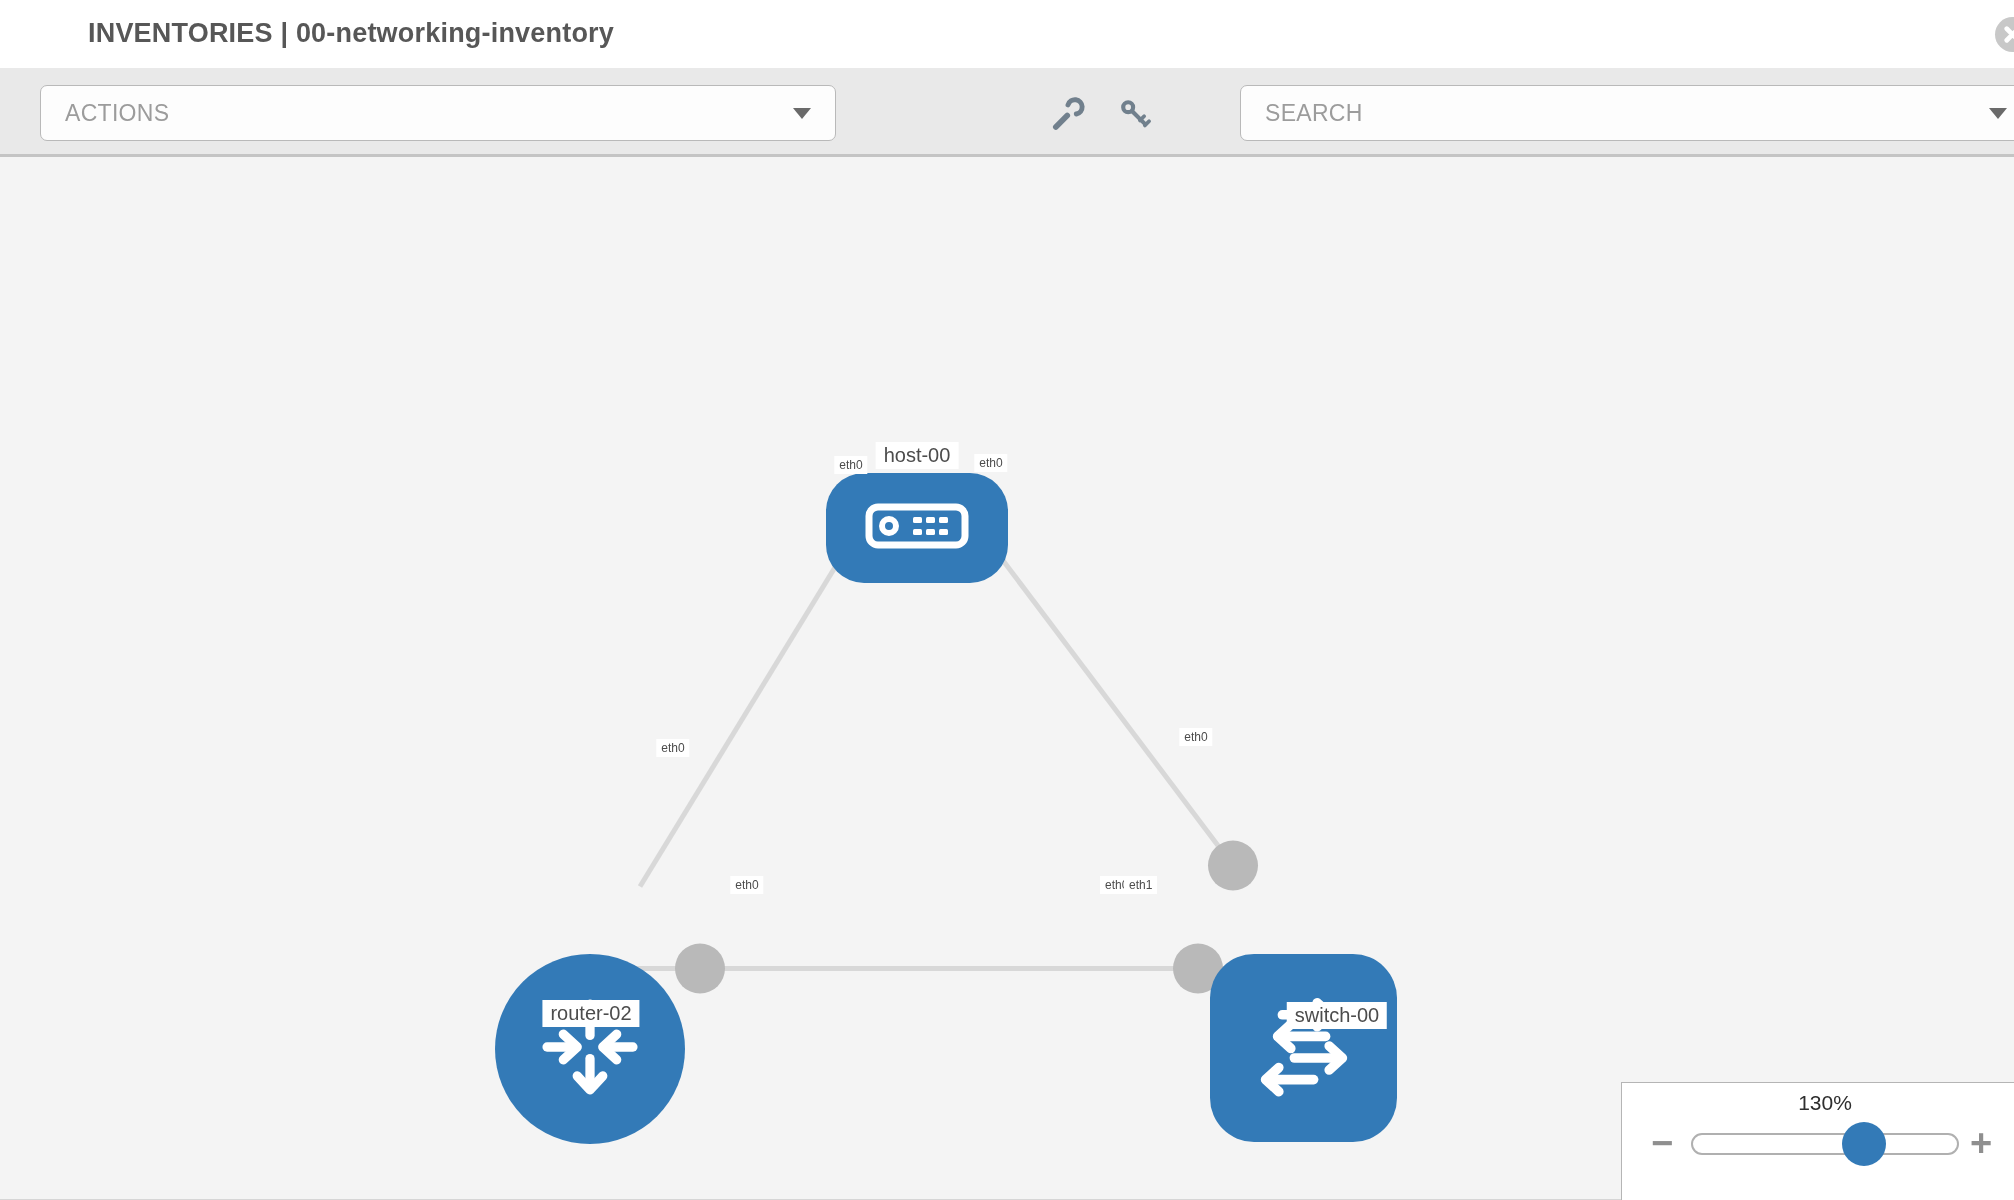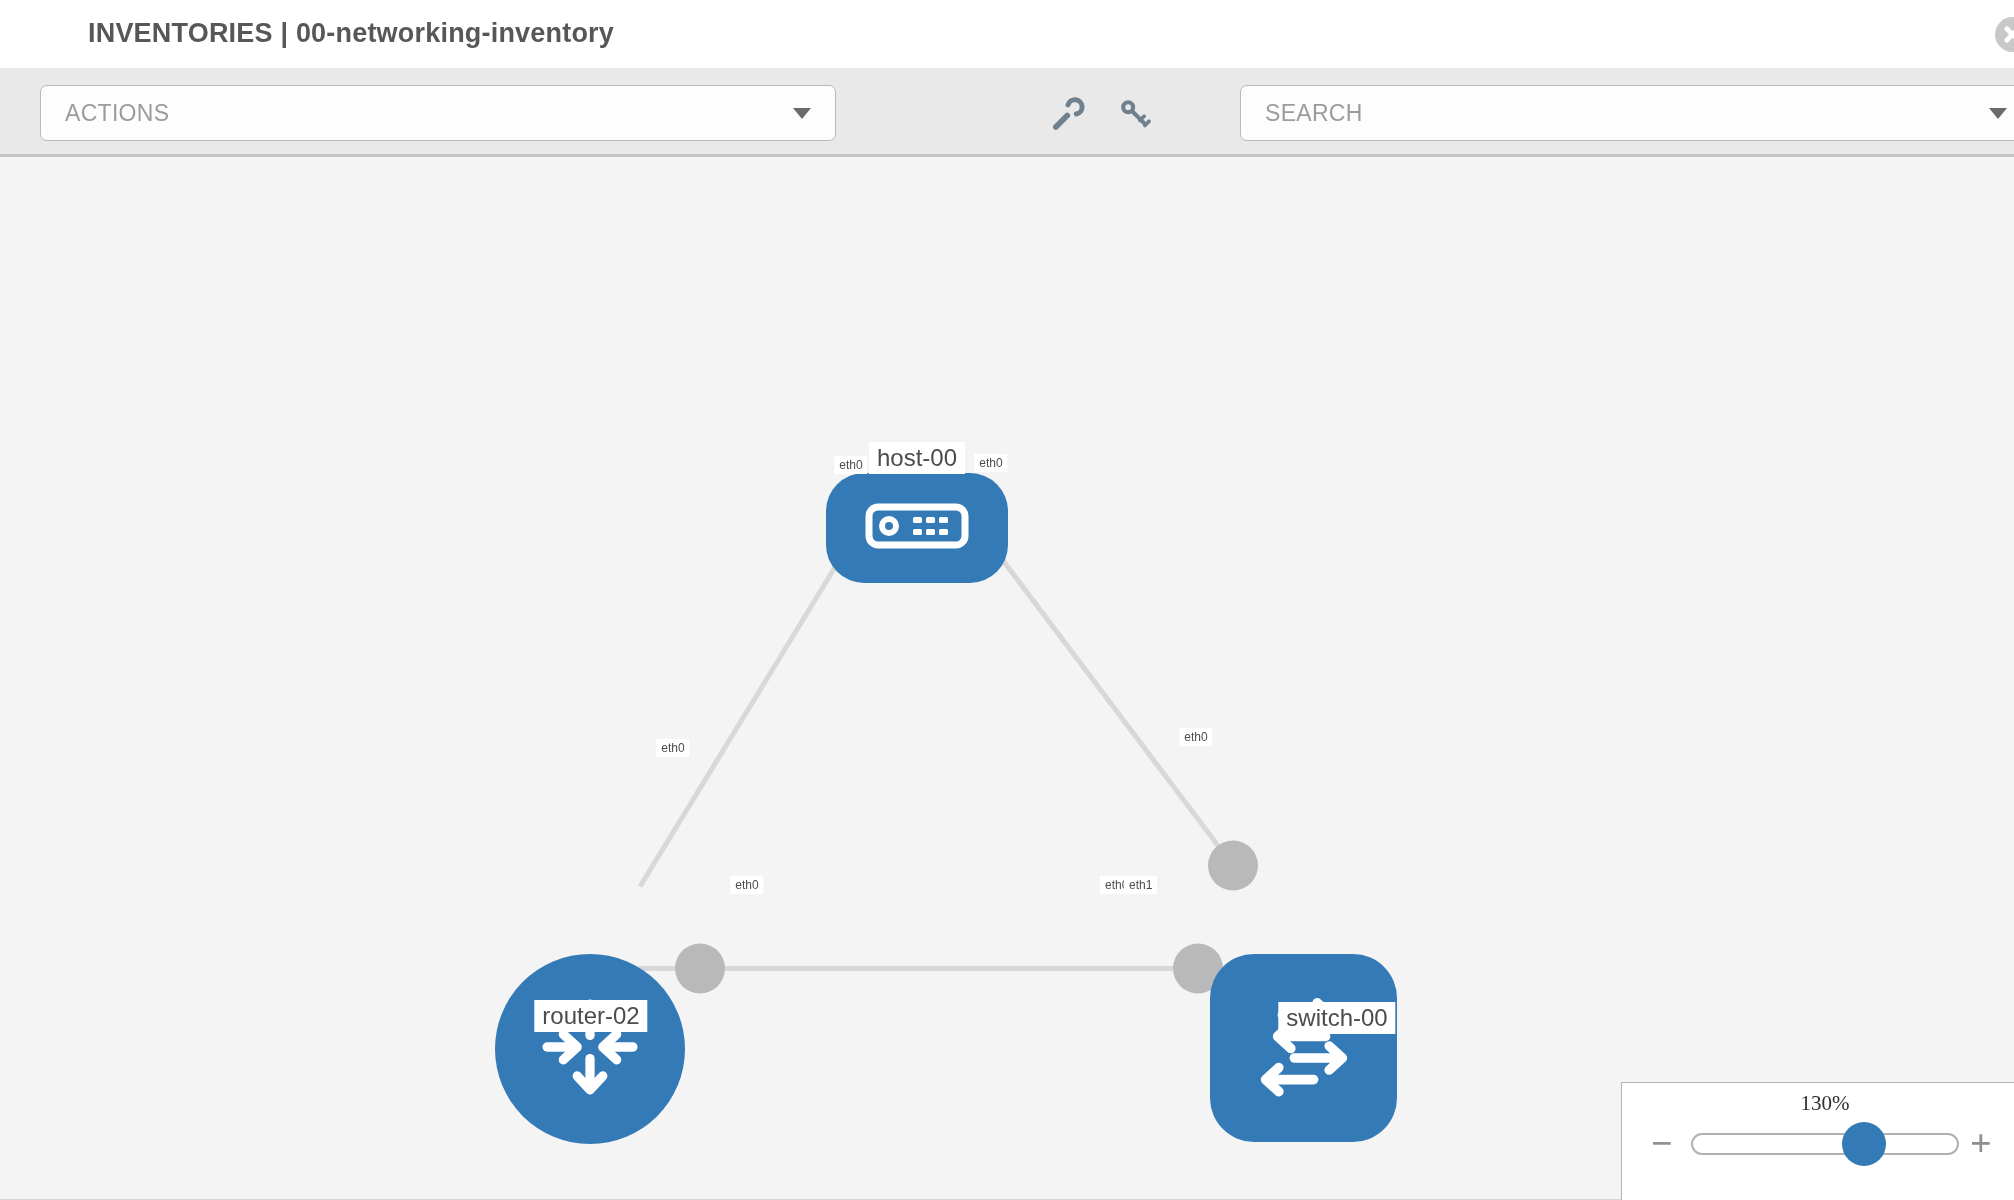--- a/index.html
+++ b/index.html
@@ -30,28 +30,28 @@
   
   .canvas { position:absolute; left:0; top:157px; width:2014px; height:1043px; background:#f4f4f4; border-bottom:1px solid #d6d6d6; }
   .edges-svg { position:absolute; left:0; top:0; width:2014px; height:1200px; z-index:1; pointer-events:none; }
 
   .node { position:absolute; z-index:2; background:#337ab7; display:flex; align-items:center; justify-content:center; cursor:pointer; }
   .node-host   { left:826px;  top:316px; width:182px; height:110px; border-radius:38px; }
   .node-router { left:495px;  top:797px; width:190px; height:190px; border-radius:50%; }
   .node-switch { left:1210px; top:797px; width:187px; height:188px; border-radius:44px; }
 
   .chip { position:absolute; background:#ffffff; color:#4c4c4c; white-space:nowrap; }
-  .node-label { z-index:4; font-size:24px; padding:2px 8px; transform:translateX(-50%); }
+  .node-label { z-index:4; font-size:20px; padding:2px 8px; transform:translateX(-50%); }
   .port-label { z-index:3; font-size:12px; padding:2px 5px; transform:translateX(-50%); }
   .port-label.clipped { transform:none; max-width:27px; overflow:hidden; }
   .port-label.overlay { transform:none; z-index:3; }
 
   
   .zoom-panel { position:absolute; left:1621px; top:1082px; width:394px; height:119px; background:#ffffff;
-                border:1px solid #b5b5b5; z-index:5;font-family:Liberation Serif, serif; }
+                border:1px solid #b5b5b5; z-index:5; }
   .zoom-value { position:absolute; left:69px; width:268px; top:8px; text-align:center; font-size:21px; color:#2e2e2e; }
   .zoom-minus, .zoom-plus { position:absolute; top:38px; font-size:38px; font-weight:700; color:#8f8f8f; cursor:pointer; line-height:44px; }
   .zoom-minus { left:29px; }
   .zoom-plus  { left:348px; }
   .slider-track { position:absolute; left:69px; top:50px; width:268px; height:22px; background:#fff;
                   border:2px solid #b0b0b0; border-radius:12px; cursor:pointer; }
   .slider-thumb { position:absolute; left:220px; top:39px; width:44px; height:44px; border-radius:50%;
                   background:#337ab7; cursor:grab; }
 </style>
 </head>

